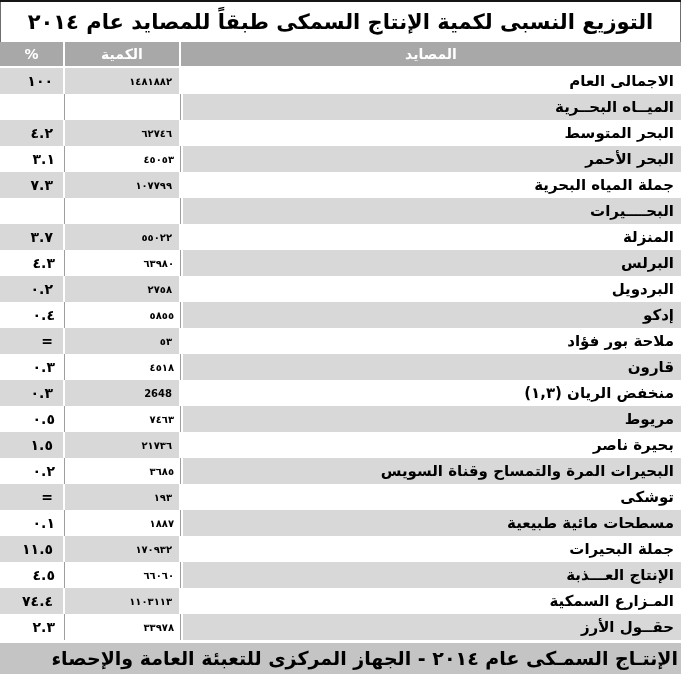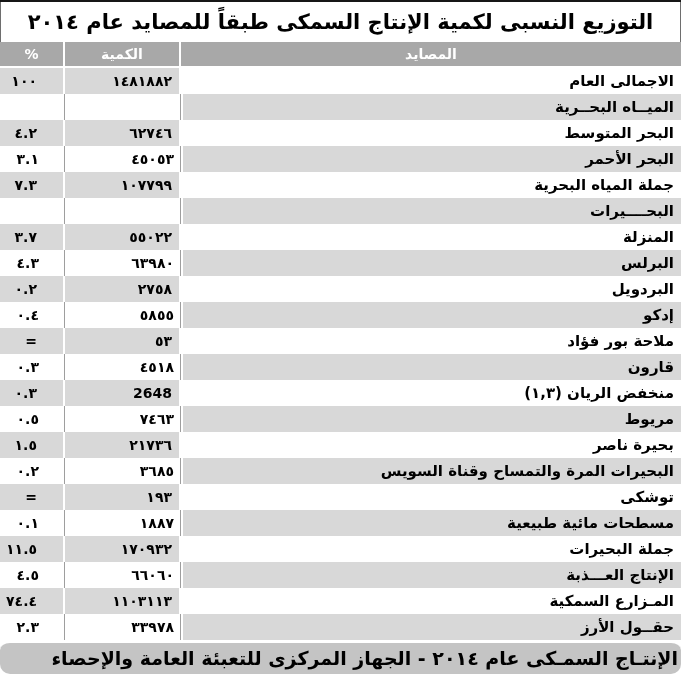--- a/index.html
+++ b/index.html
@@ -60,41 +60,40 @@
   th,td{height:26px;vertical-align:middle;overflow:hidden;white-space:nowrap;}
   th{
     background:var(--header-bg);
     color:var(--header-text);
     font-size:14px;text-align:center;
     border-bottom:2px solid #fff;
   }
   th.qty,th.pct{border-inline-start:2px solid #fff;}
   td{background:transparent;}
   td.fishery{font-size:15px;text-align:right;padding-right:7px;}
-  td.qty{font-size:14px;text-align:right;padding-right:7px;}
-  td.pct{font-size:14px;padding-right:26px;}
+  td.qty{font-size:10px;text-align:right;padding-right:7px;}
+  td.pct{font-size:14px;padding-right:10px;}
   tr.num-gray td.qty,
   tr.num-gray td.pct{
     background:var(--row-stripe);
     border-inline-start:2px solid #fff;
   }
   tr.label-gray td.fishery{
     background:var(--row-stripe);
     border-inline-end:2px solid #fff;
   }
   .footer{
     height:34px;line-height:30px;
     background:var(--footer-bg);
     border-top:3px solid #fff;
     font-size:19px;
     text-align:right;
     padding-right:3px;
     white-space:nowrap;
     overflow:hidden;
-    border-radius:10px;
   }
 </style>
 </head>
 <body>
 
 <div class="page">
 
   <div class="title-row">التوزيع النسبى لكمية الإنتاج السمكى طبقاً للمصايد عام ٢٠١٤</div>
 
 

